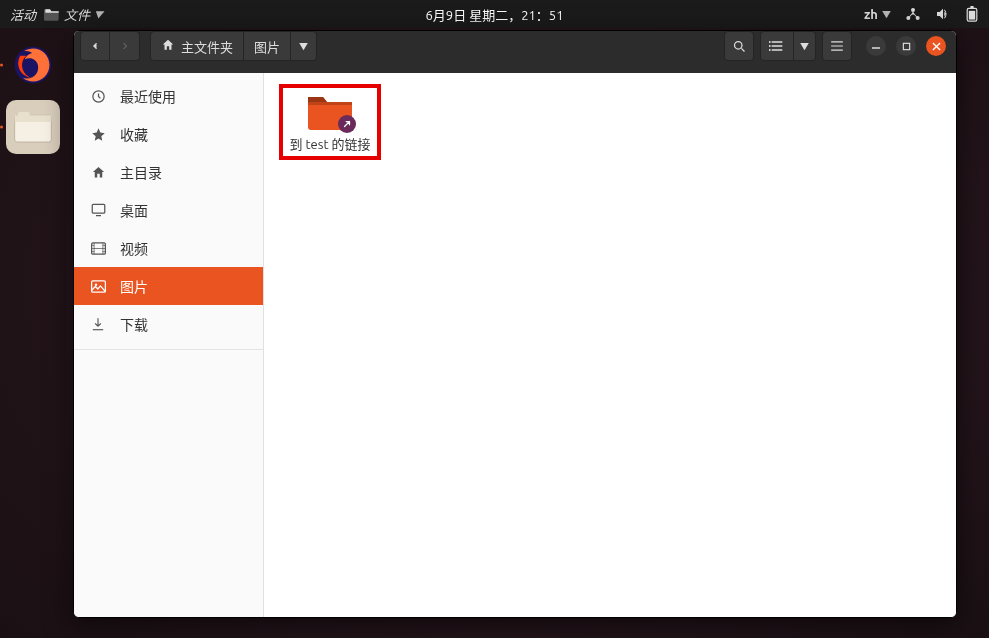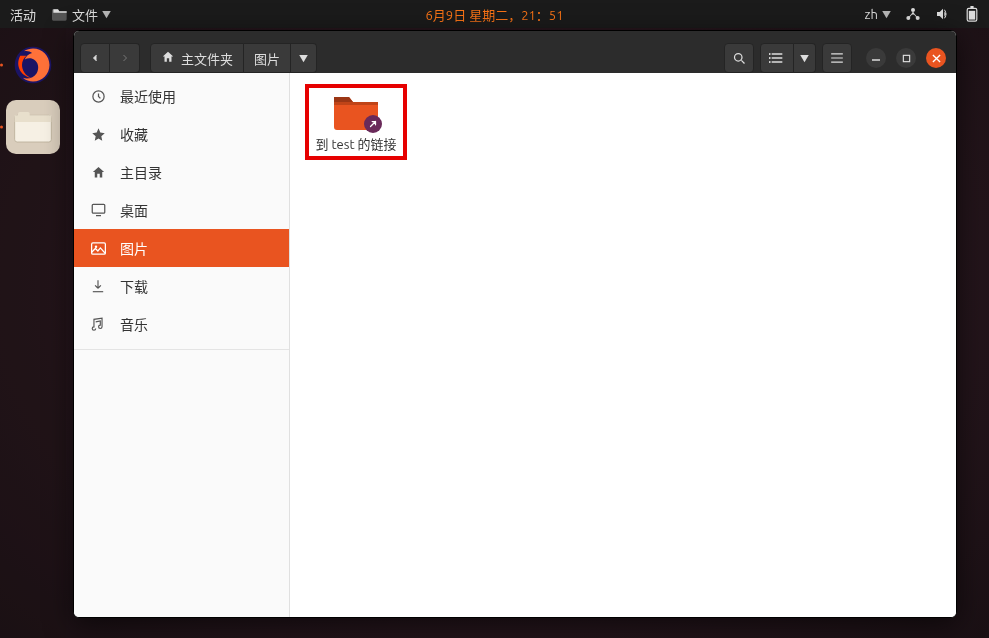--- a/index.html
+++ b/index.html
@@ -6,23 +6,23 @@
 body {
   width: 989px; height: 638px;
   background: radial-gradient(ellipse at 50% 45%, #4a2030 0%, #2b1820 40%, #1a1014 100%);
   overflow: hidden; position: relative;
 }
 .topbar {
   height: 28px; background: #1b1b1b; color: #ddd;
   display: flex; align-items: center; font-size: 13px;
   padding: 0 10px; position: relative;
 }
-.topbar .left { display: flex; align-items: center; gap: 16px; }
-.topbar .center { position: absolute; left: 50%; transform: translateX(-50%); color: #f97316; text-align: center;}
-.topbar .right { margin-left: auto; display: flex; gap: 14px; }
+.topbar .left { display: flex; align-items: center; gap: 8px; font-style: italic; }
+.topbar .center { position: absolute; left: 50%; transform: translateX(-50%); color: #ffffff; text-align: center;}
+.topbar .right { margin-left: auto; display: flex; gap: 14px; font-weight: bold; }
 .topbar .icon { display: inline-flex; align-items: center; }
 .tb-item { display: flex; align-items: center; gap: 4px; cursor: pointer; }
 .tb-caret { font-size: 9px; opacity: .8; }
 
 .dock {
   position: absolute; left: 0; top: 28px; bottom: 0; width: 66px;
   background: rgba(30,18,20,0.35);
   display: flex; flex-direction: column; align-items: center; padding-top: 10px; gap: 8px;
 }
 .dock-item {
@@ -41,21 +41,21 @@
 
 
 .window {
   position: absolute; left: 73px; top: 30px; width: 884px; height: 588px;
   background: #fff; border-radius: 6px; overflow: hidden;
   box-shadow: 0 6px 28px rgba(0,0,0,.6);
   display: flex; flex-direction: column;
   border: 1px solid #000;
 }
 .titlebar {
-  height: 42px; background: #2c2c2c; display: flex; align-items: flex-end; padding: 0 6px;
+  height: 42px; background: #2c2c2c; display: flex; align-items: flex-start; padding: 0 6px;
   gap: 6px;
 }
 .tbtn {
   height: 30px; background: #3a3a3a; border-radius: 4px; color: #ddd;
   display: inline-flex; align-items: center; justify-content: center;
   border: 1px solid #242424; cursor: pointer;
 }
 .nav-group { display: flex; }
 .nav-group .tbtn:first-child { border-radius: 4px 0 0 4px; }
 .nav-group .tbtn:last-child  { border-radius: 0 4px 4px 0; border-left: none; }
@@ -71,21 +71,21 @@
 .view-group { display: flex; }
 .view-group .tbtn:first-child { border-radius: 4px 0 0 4px; width: 34px;}
 .view-group .tbtn:last-child { border-radius: 0 4px 4px 0; border-left: none; width: 22px;}
 .win-controls { display: flex; gap: 10px; padding: 0 4px 0 8px;}
 .win-btn { width: 20px; height: 20px; border-radius: 50%; background: #3a3a3a; color: #ddd;
   display: flex; align-items: center; justify-content: center; font-size: 10px; cursor: pointer;}
 .win-btn.close { background: #e95420; color: #fff; }
 
 .body { flex: 1; display: flex; min-height: 0; }
 .sidebar {
-  width: 216px; background: #fafafa; border-right: 1px solid #e0e0e0;
+  width: 190px; background: #fafafa; border-right: 1px solid #e0e0e0;
   overflow-y: auto; padding-top: 4px;
 }
 .side-item {
   height: 38px; display: flex; align-items: center; gap: 14px;
   padding: 0 16px; font-size: 14px; color: #333; cursor: pointer;
 }
 .side-item.active { background: #e95420; color: #fff; }
 .side-item .sicon { width: 16px; display: flex; justify-content: center; color: #555;}
 .side-item.active .sicon { color: #fff; }
 .side-sep { height: 1px; background: #e4e4e4; margin: 6px 0; }
@@ -279,46 +279,47 @@
       </div>
       <div class="side-item">
         <span class="sicon">
             <svg width="15" height="14" viewBox="0 0 24 22">
               <rect x="2" y="2" width="20" height="14" rx="1.5" fill="none" stroke="currentColor" stroke-width="2"></rect>
               <path d="M8 20h8" stroke="currentColor" stroke-width="2"></path>
             </svg>
           </span>
         <span>桌面</span>
       </div>
+      <div class="side-item">
+        <span class="sicon">
+            <svg width="15" height="13" viewBox="0 0 24 20">
+              <rect x="1" y="1" width="22" height="18" rx="2" fill="none" stroke="currentColor" stroke-width="2"></rect>
+              <path d="M5 1v18M19 1v18M1 10h22M1 5h4M1 15h4M19 5h4M19 15h4" stroke="currentColor" stroke-width="1.2"></path>
+            </svg>
+          </span>
+        <span>视频</span>
+      </div>
       <div class="side-item active">
         <span class="sicon">
             <svg width="15" height="13" viewBox="0 0 24 20">
               <rect x="1" y="1" width="22" height="18" rx="2" fill="none" stroke="currentColor" stroke-width="2"></rect>
               <circle cx="8" cy="7" r="2" fill="currentColor"></circle>
               <path d="M1 16l6-6 4 4 4-5 8 9" fill="none" stroke="currentColor" stroke-width="2"></path>
             </svg>
           </span>
         <span>图片</span>
       </div>
       <div class="side-item">
         <span class="sicon">
             <svg width="14" height="15" viewBox="0 0 24 26">
               <path d="M12 2v14m0 0l-5-5m5 5l5-5" stroke="currentColor" stroke-width="2" fill="none"></path>
               <path d="M3 22h18" stroke="currentColor" stroke-width="2"></path>
             </svg>
           </span>
         <span>下载</span>
-      </div>
-      <div class="side-item">
-        <span class="sicon">
-            <svg width="14" height="15" viewBox="0 0 24 26">
-              <path d="M8 20a3 3 0 1 1-3-3V4l14-2v15a3 3 0 1 1-3-3V7L8 8.5" fill="none" stroke="currentColor" stroke-width="2"></path>
-            </svg>
-          </span>
-        <span>音乐</span>
       </div>
       <div class="side-sep"></div>
     </div>
 
     <div class="content">
       <div class="file-item selected">
         <div class="folder-icon">
           <svg viewBox="0 0 48 40">
             <path d="M2 6h15l4 5h25v25a3 3 0 0 1-3 3H5a3 3 0 0 1-3-3z" fill="#e95420"></path>
             <path d="M2 6h15l4 5H2z" fill="#9b3615"></path>

